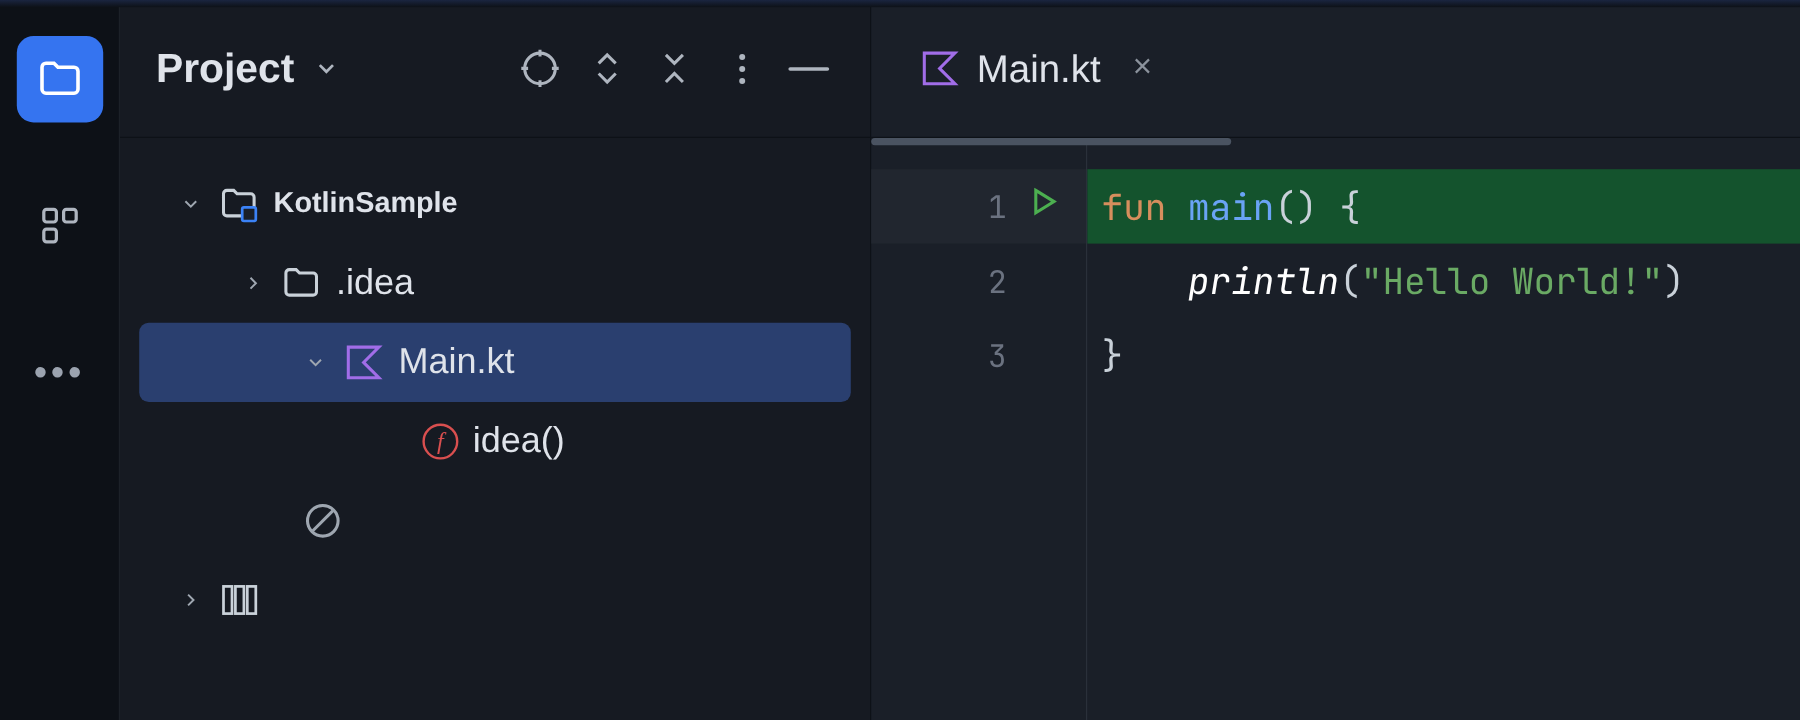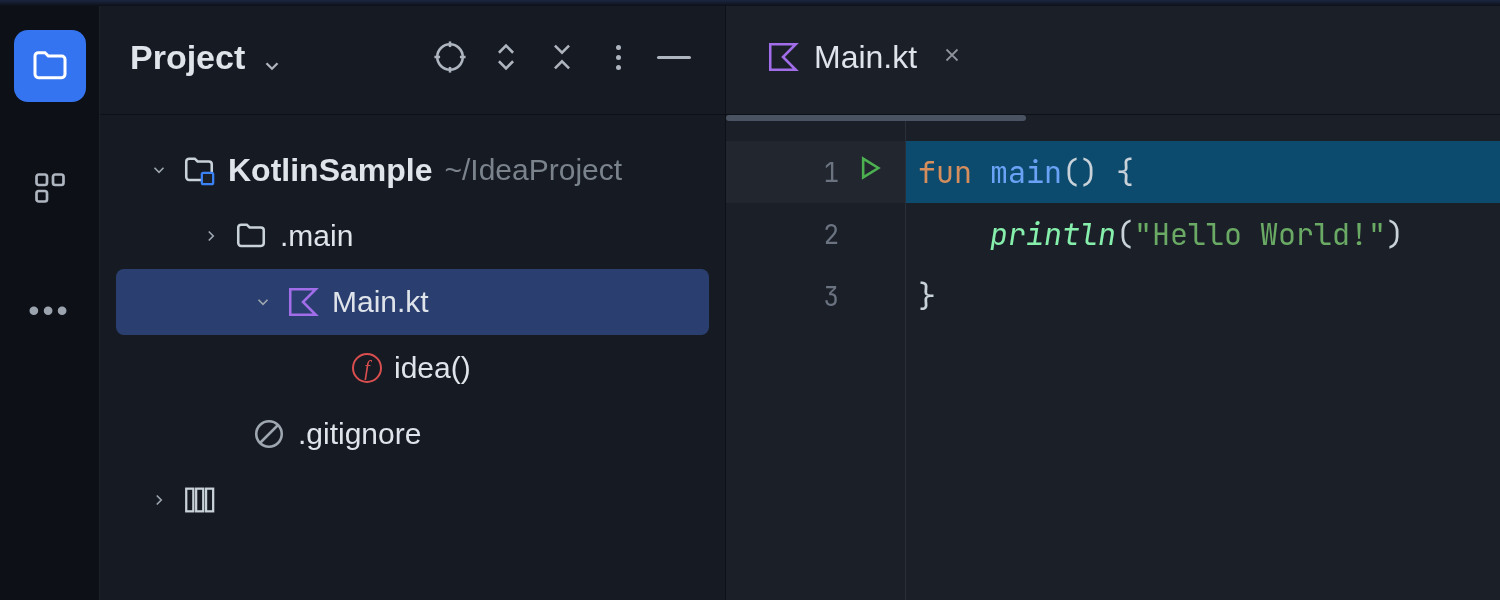--- a/index.html
+++ b/index.html
@@ -57,21 +57,21 @@
       align-items: center;
       padding: 0 30px;
       gap: 14px;
       border-bottom: 1px solid #0d1117;
     }
     .project-title {
       font-size: 34px;
       font-weight: 700;
       color: #dfe3ea;
       display: flex;
-      align-items: flex-end;
+      align-items: center;
       gap: 16px;
       cursor: pointer;
     }
     .header-spacer { flex: 1; }
     .header-icon {
       width: 42px;
       height: 42px;
       display: flex;
       align-items: center;
       justify-content: center;
@@ -108,21 +108,21 @@
       height: 22px;
       display: flex;
       align-items: center;
       justify-content: center;
       color: #9ea6b0;
     }
     .chevron svg { width: 18px; height: 18px; stroke: currentColor; fill: none; stroke-width: 2.2; }
     .node-icon { width: 34px; height: 34px; display: flex; align-items: center; justify-content: center; }
     .node-icon svg { width: 34px; height: 34px; }
     .node-label { color: #dfe3ea; }
-    .node-label.bold { font-weight: 700; font-size: 32px; }
+    .node-label.bold { font-weight: 700; font-size: 24px; }
     .node-path { color: #7a828c; }
     .func-badge {
       width: 30px; height: 30px; border-radius: 50%;
       border: 2px solid #d94f4f; color: #d94f4f;
       display: flex; align-items: center; justify-content: center;
       font-size: 20px; font-style: italic; font-family: serif;
     }
 
     .editor-area {
       flex: 1;
@@ -187,24 +187,24 @@
       font-size: 30px;
       overflow: hidden;
     }
     .code-row {
       height: 62px;
       display: flex;
       align-items: center;
       padding-left: 12px;
       white-space: pre;
     }
-    .code-row.active { background: #0c4a6e; }
+    .code-row.active { background: #14532d; }
     .kw { color: #d68e5d; }
     .fn { color: #6aa3f5; }
-    .call { color: #86efac; font-style: italic; }
+    .call { color: #ffffff; font-style: italic; }
     .str { color: #6aaa64; }
     .punc { color: #c9d1d9; }
   </style>
 </head>
 <body>
 
 <div class="top-bar"></div>
 
 <div class="left-rail">
   <div class="left-rail-btn active">
@@ -273,36 +273,35 @@
             <path d="M6 9l6 6 6-6"></path>
           </svg>
         </span>
       <span class="node-icon">
         <svg viewBox="0 0 24 24">
             <path d="M3 6a2 2 0 0 1 2-2h4l2 2h8a2 2 0 0 1 2 2v9a2 2 0 0 1-2 2H5a2 2 0 0 1-2-2V6z" fill="none" stroke="#c9d1d9" stroke-width="1.8"></path>
             <rect x="14" y="14" width="8" height="8" rx="1" fill="#1a1f28" stroke="#3b82f6" stroke-width="1.6"></rect>
           </svg>
       </span>
       <span class="node-label bold">KotlinSample</span>
-      <span class="node-path">~/IdeaProject</span>
     </div>
 
     <div class="tree-row">
       <span class="indent" style="width:72px"></span>
       <span class="chevron">
           <svg viewBox="0 0 24 24">
             <path d="M9 6l6 6-6 6"></path>
           </svg>
         </span>
       <span class="node-icon">
         <svg viewBox="0 0 24 24">
             <path d="M3 6a2 2 0 0 1 2-2h4l2 2h8a2 2 0 0 1 2 2v9a2 2 0 0 1-2 2H5a2 2 0 0 1-2-2V6z" fill="none" stroke="#c9d1d9" stroke-width="1.8"></path>
           </svg>
       </span>
-      <span class="node-label">.main</span>
+      <span class="node-label">.idea</span>
     </div>
 
 
     <div class="tree-row selected">
       <span class="indent" style="width:124px"></span>
       <span class="chevron">
           <svg viewBox="0 0 24 24">
             <path d="M6 9l6 6 6-6"></path>
           </svg>
         </span>
@@ -321,21 +320,20 @@
     </div>
 
     <div class="tree-row">
       <span class="indent" style="width:124px"></span>
       <span class="node-icon">
         <svg viewBox="0 0 24 24">
             <circle cx="12" cy="12" r="9" fill="none" stroke="#9ea6b0" stroke-width="1.8"></circle>
             <line x1="6" y1="18" x2="18" y2="6" stroke="#9ea6b0" stroke-width="1.8"></line>
           </svg>
       </span>
-      <span class="node-label">.gitignore</span>
     </div>
 
     <div class="tree-row">
       <span class="indent" style="width:20px"></span>
       <span class="chevron">
           <svg viewBox="0 0 24 24">
             <path d="M9 6l6 6-6 6"></path>
           </svg>
         </span>
       <span class="node-icon">

